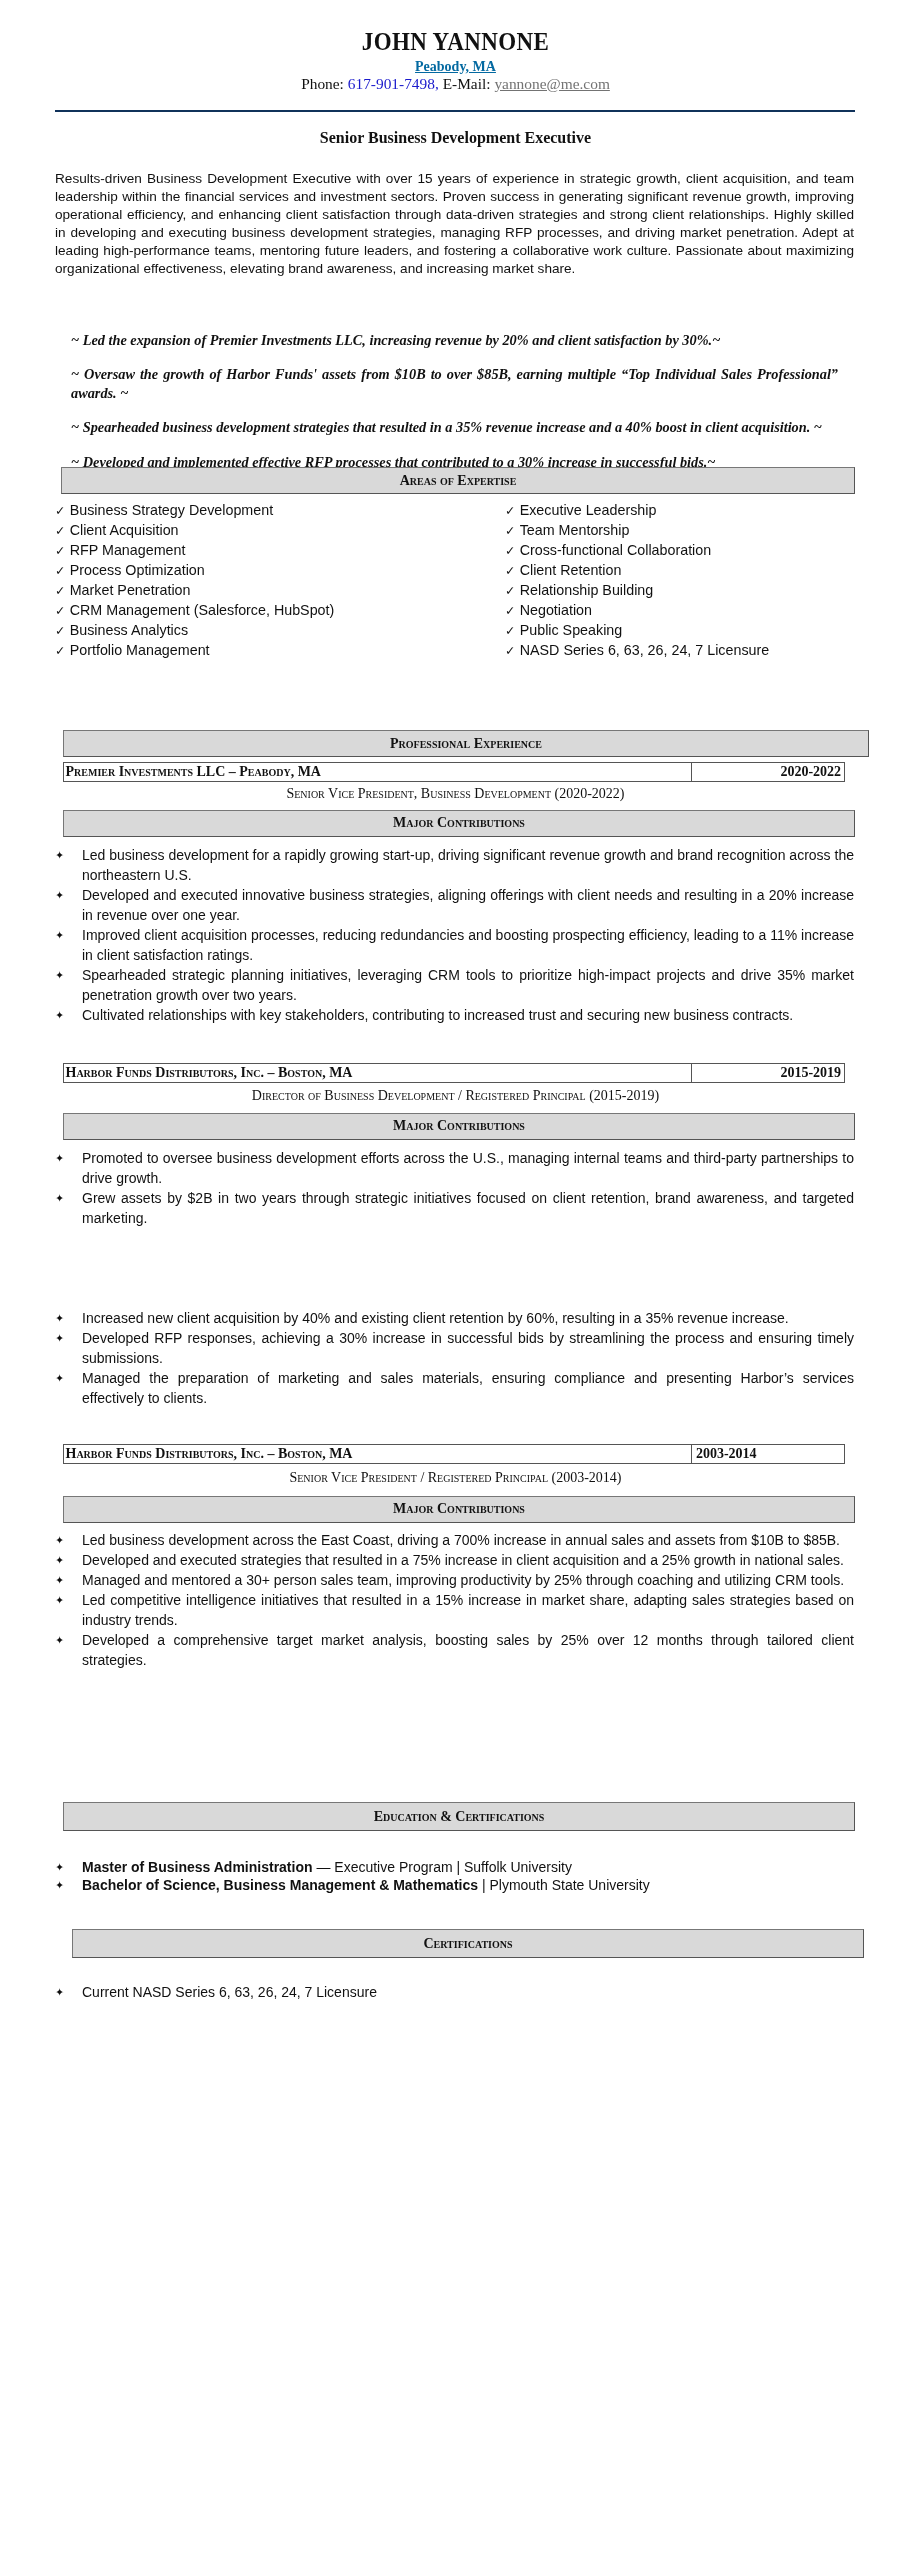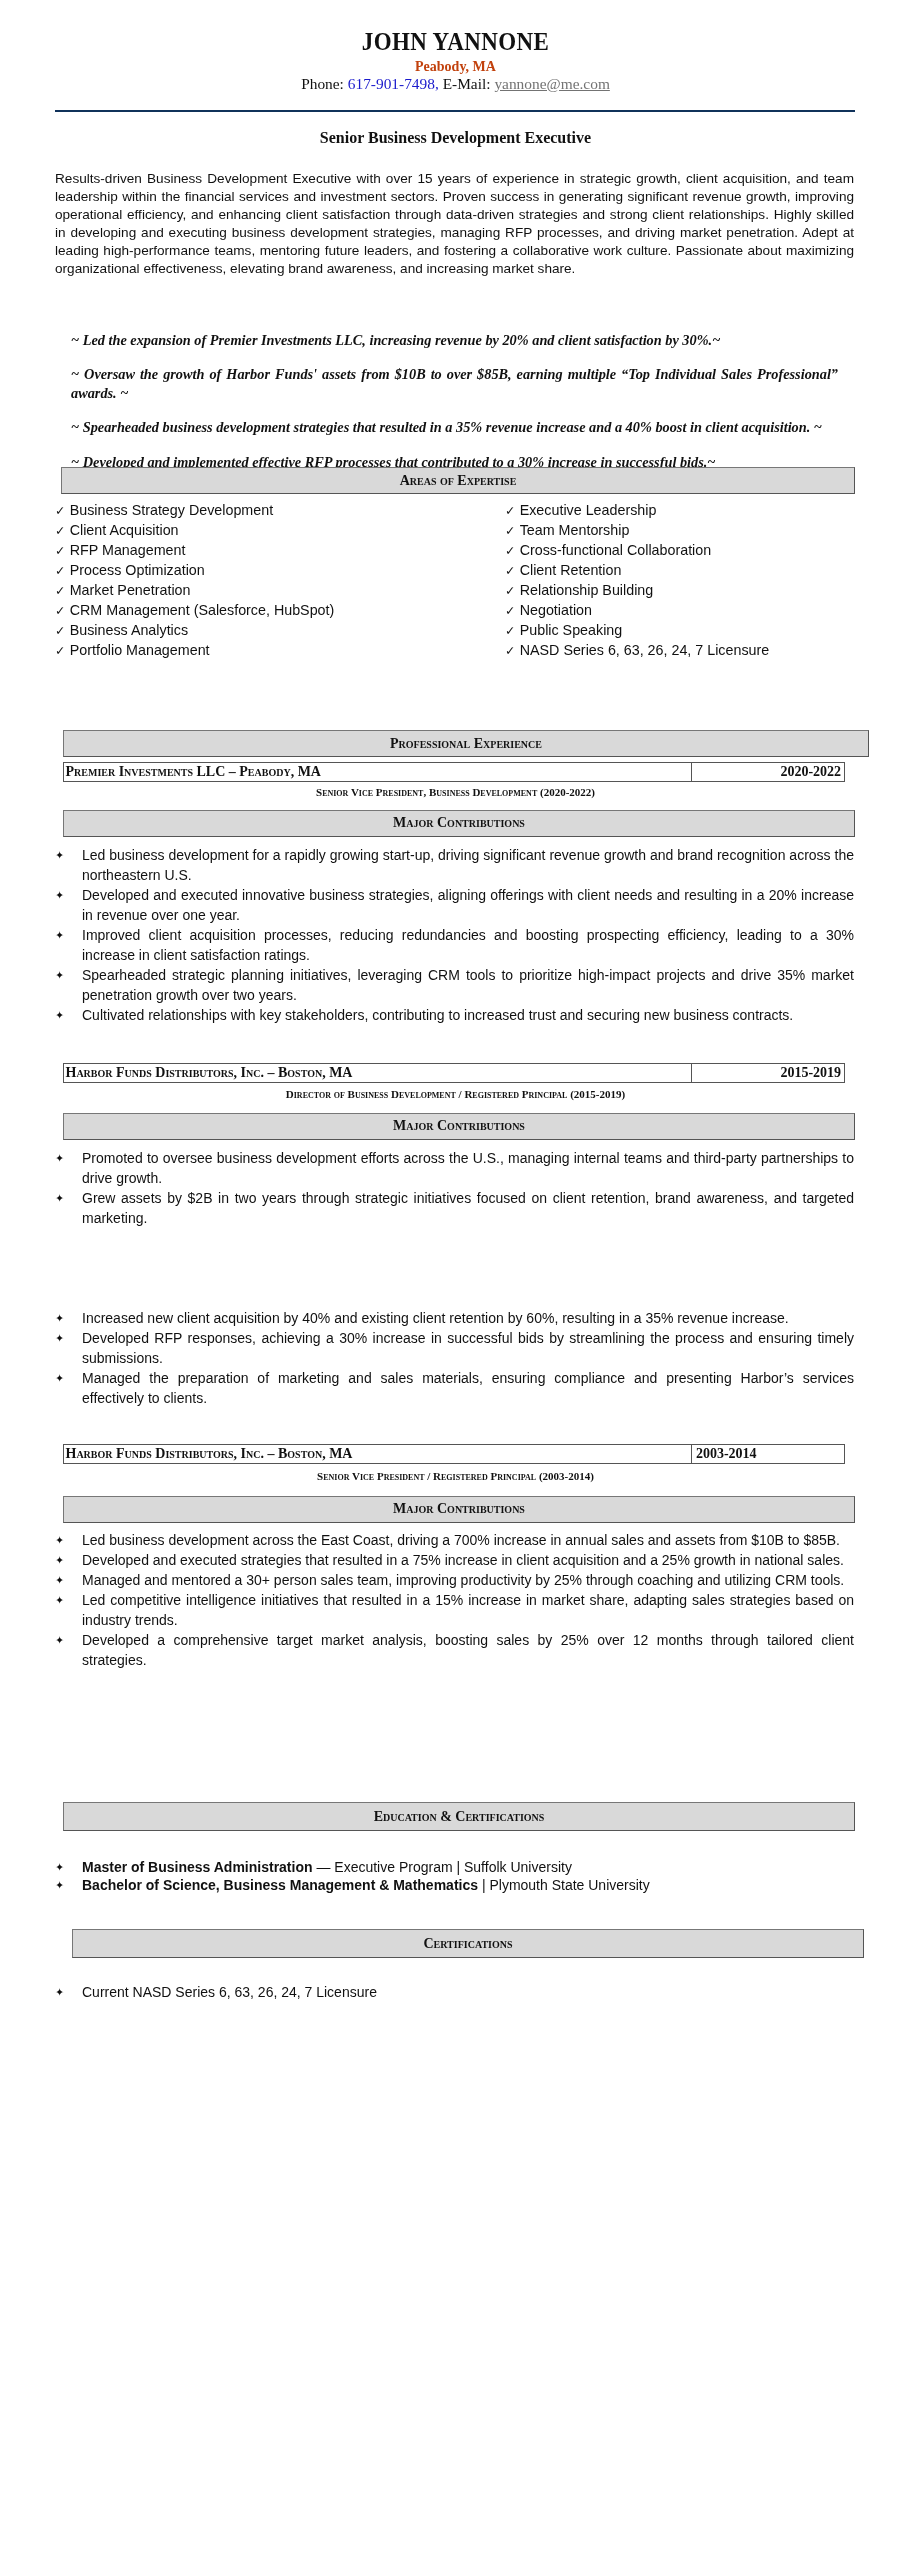--- a/index.html
+++ b/index.html
@@ -3,21 +3,21 @@
 <meta charset="utf-8">
 <style>
   html, body { margin:0; padding:0; background:#ffffff; }
   body { width:911px; height:2576px; position:relative; overflow:hidden; color:#111; }
   .abs { position:absolute; }
   .serif { font-family:"Liberation Serif","DejaVu Serif",serif; }
   .sans { font-family:"Liberation Sans","DejaVu Sans",sans-serif; }
   .center { left:0; width:911px; text-align:center; }
 
   .name { top:28px; font-size:25px; font-weight:bold; letter-spacing:0.4px; transform:scaleX(0.92); }
-  .location { top:59px; font-size:14px; font-weight:bold; color:#c2410c; }
+  .location { top:59px; font-size:14px; font-weight:bold; color:#0369a1;text-decoration:underline; }
   .contact { top:75px; font-size:15.4px; color:#111; }
   .contact .phone { color:#1A1ACC; }
   .contact .email { color:#737373; text-decoration:underline; }
   .rule { left:55px; width:800px; top:110px; height:2.2px; background:#10325A; }
   .title { top:129px; font-size:16px; font-weight:bold; }
 
   .summary { left:55px; width:799px; top:170px; font-size:13.6px; line-height:18px; text-align:justify; }
   .highlights { left:55px; width:799px; top:315px; font-size:14.3px; line-height:18.4px; font-weight:bold; font-style:italic; text-align:justify; }
   .highlights p { margin:16px; }
 
@@ -27,21 +27,21 @@
   .areas-grid { left:55px; width:801px; top:500px; display:grid; grid-template-columns:450px 350px; font-size:14.3px; row-gap:0; }
   .areas-grid .cell { height:20px; line-height:20px; white-space:nowrap; }
   .areas-grid .chk { display:inline-block; width:14.7px; font-size:12.5px; }
 
   .jobtable { left:63px; width:782px; height:20px; border:1.5px solid #555; box-sizing:border-box; display:flex; font-size:14px; font-weight:bold; }
   .jobtable .co { flex:0 0 625px; border-right:1.1px solid #555; padding-left:1.5px; line-height:17px; font-variant:small-caps; white-space:nowrap; }
   .jobtable .dt { flex:1; line-height:17px; padding:0 2.9px; }
   .jobtable .dt.right { text-align:right; }
   .jobtable .dt.left { text-align:left; padding-left:4.4px; }
 
-  .role { font-size:11px; font-weight:bold; font-variant:small-caps; }
+  .role { font-size:14px; font-weight:normal; font-variant:small-caps; }
 
   .bullets { left:55px; width:799px; font-size:14px; line-height:20px; }
   .bullet { display:flex; text-align:justify; }
   .bullet .star { flex:0 0 27px; font-size:11px; }
   .bullet .txt { flex:1; }
   .bullet b { font-weight:bold; }
 </style>
 </head>
 <body>
 
@@ -94,21 +94,21 @@
   <div class="bullet">
       <span class="star">✦</span>
       <span class="txt">Led business development for a rapidly growing start-up, driving significant revenue growth and brand recognition across the northeastern U.S.</span>
     </div>
   <div class="bullet">
       <span class="star">✦</span>
       <span class="txt">Developed and executed innovative business strategies, aligning offerings with client needs and resulting in a 20% increase in revenue over one year.</span>
     </div>
   <div class="bullet">
       <span class="star">✦</span>
-      <span class="txt">Improved client acquisition processes, reducing redundancies and boosting prospecting efficiency, leading to a 30% increase in client satisfaction ratings.</span>
+      <span class="txt">Improved client acquisition processes, reducing redundancies and boosting prospecting efficiency, leading to a 11% increase in client satisfaction ratings.</span>
     </div>
   <div class="bullet">
       <span class="star">✦</span>
       <span class="txt">Spearheaded strategic planning initiatives, leveraging CRM tools to prioritize high-impact projects and drive 35% market penetration growth over two years.</span>
     </div>
   <div class="bullet">
       <span class="star">✦</span>
       <span class="txt">Cultivated relationships with key stakeholders, contributing to increased trust and securing new business contracts.</span>
     </div>
 </div>

